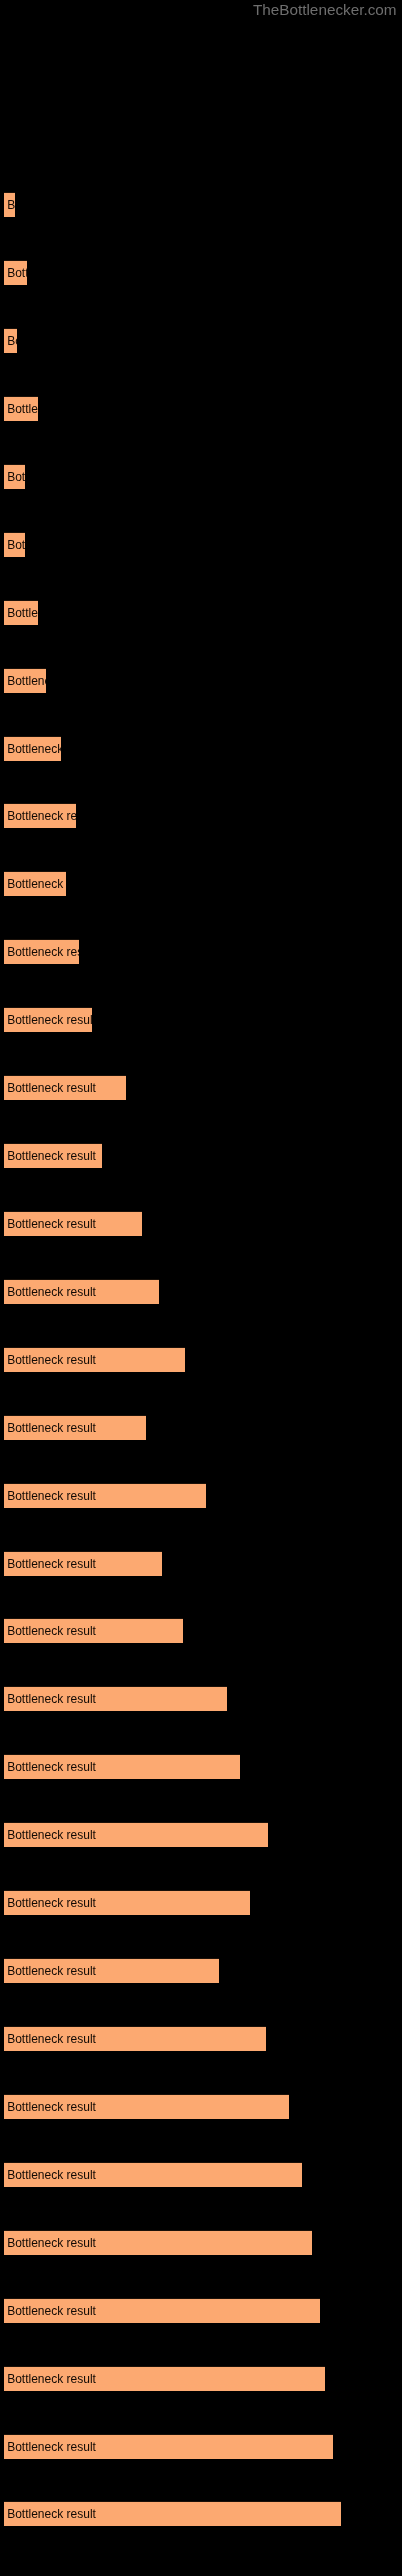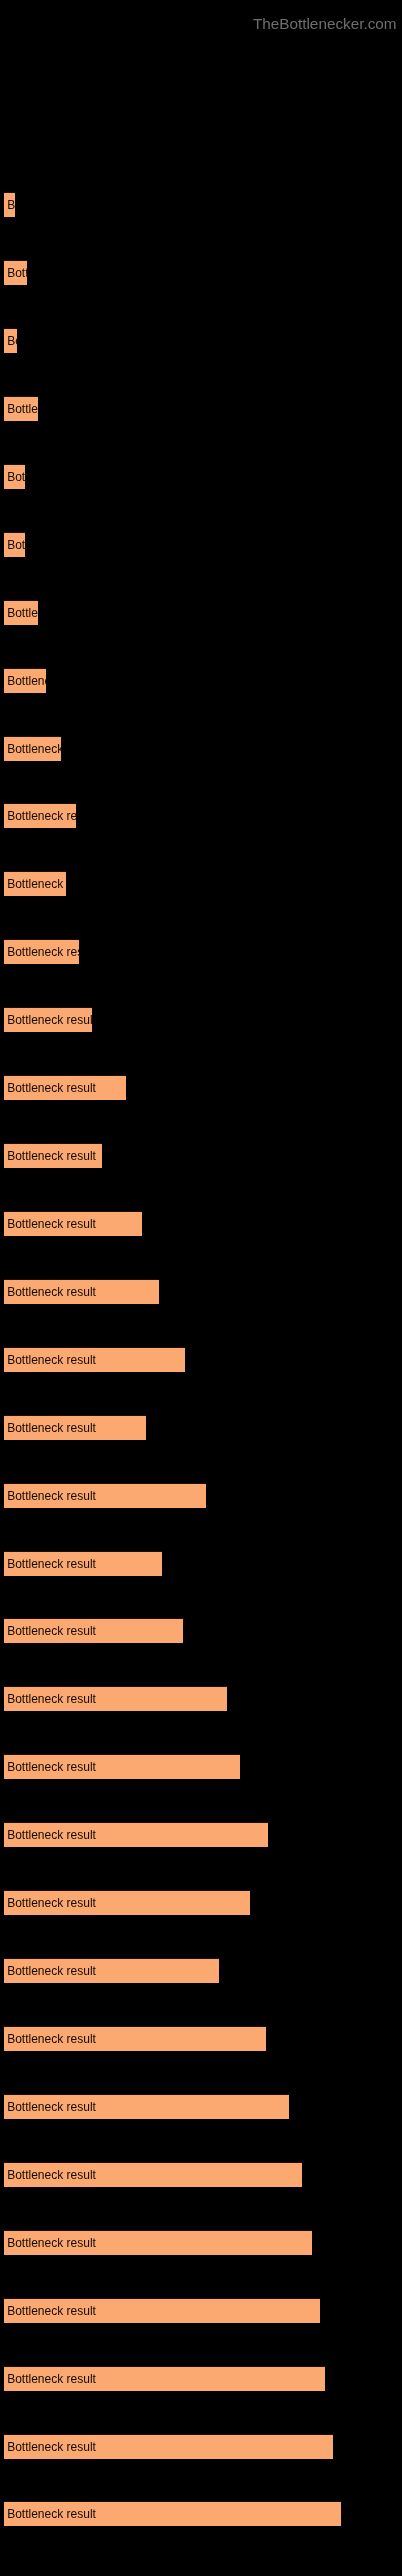--- a/index.html
+++ b/index.html
@@ -17,21 +17,21 @@
   }
   #page {
     position: relative;
     width: 403px;
     height: 2576px;
     background: #000000;
   }
   
   #watermark {
     position: absolute;
-    top: 14px;
+    top: 0;
     right: 6.4px;
     color: #6e6e6e;
     font-family: "Liberation Sans", sans-serif;
     font-size: 15.3px;
     font-weight: 400;
     letter-spacing: 0px;
     white-space: nowrap;
     line-height: 19.3px;
   }
   

